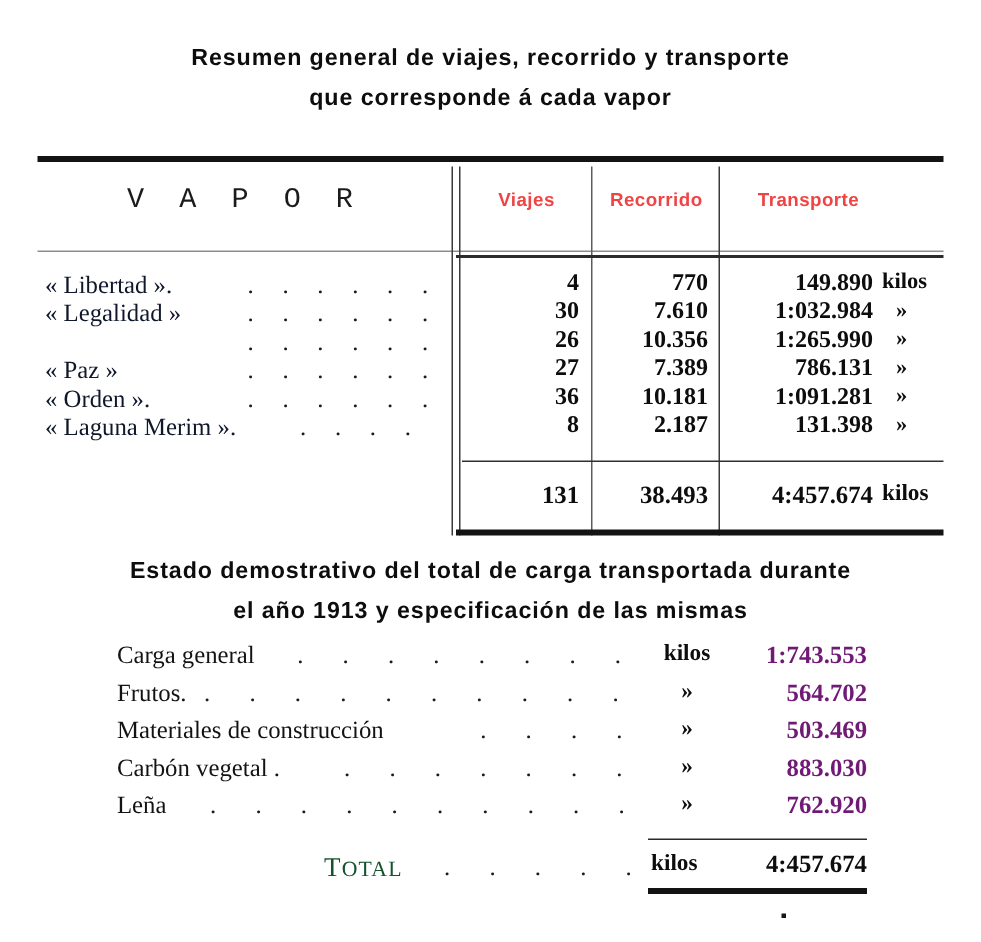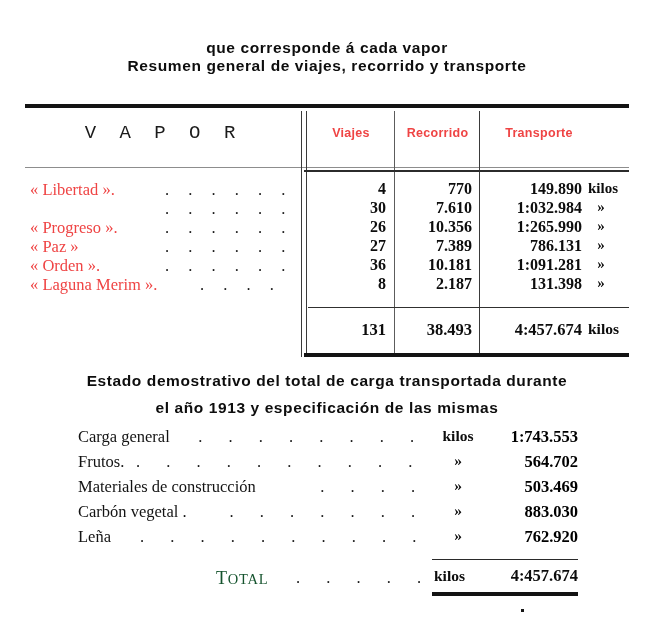--- a/index.html
+++ b/index.html
@@ -127,21 +127,21 @@
     width: 604px;
   }
   .drow {
     position: relative;
     height: 19px;
   }
   .vessel-name {
     position: absolute;
     left: 5px; top: 0;
     font-size: 16.5px;
-    color: #ef4444;
+    color: #0f172a;
     white-space: nowrap;
   }
   .leader {
     position: absolute;
     top: 0;
     left: 140px;
     width: 132px;
     font-size: 16.5px;
     letter-spacing: 7.5px;
     color: #1a1a1a;
@@ -229,21 +229,21 @@
   }
   .cargo-value {
     position: absolute;
     top: 0;
     left: 470px;
     width: 108px;
     font-family: "Liberation Serif", serif;
     font-weight: bold;
     font-size: 16.5px;
     text-align: right;
-    color: #000000;
+    color: #701a75;
   }
 
   
   #grand-total {
     position: absolute;
     left: 0; top: 565px;
     width: 654px;
     height: 40px;
   }
   .gt-label {
@@ -300,22 +300,22 @@
     position: absolute;
     left: 521px; top: 609px;
     width: 3px; height: 3px;
     background: #161616;
   }
 </style>
 </head>
 <body>
 
 <div id="title-block">
+  <div class="doc-title line1">Resumen general de viajes, recorrido y transporte</div>
   <div class="doc-title line2">que corresponde á cada vapor</div>
-  <div class="doc-title line1">Resumen general de viajes, recorrido y transporte</div>
 </div>
 
 <div id="vessel-table">
   <div class="rule-top"></div>
 
   <div class="tbl">
 
     <div class="vrule dbl-a"></div>
     <div class="vrule dbl-b"></div>
     <div class="vrule c2"></div>
@@ -335,29 +335,29 @@
       <div class="drow">
         <span class="vessel-name">« Libertad ».</span>
         <span class="leader">.   .   .   .   .   .</span>
         <span class="num c-viajes">4</span>
         <span class="num c-recorrido">770</span>
         <span class="num c-transporte">149.890</span>
         <span class="c-unit">kilos</span>
       </div>
 
       <div class="drow">
+        <span class="vessel-name">« Legalidad »</span>
         <span class="leader">.   .   .   .   .   .</span>
         <span class="num c-viajes">30</span>
         <span class="num c-recorrido">7.610</span>
         <span class="num c-transporte">1:032.984</span>
         <span class="c-unit guil">»</span>
       </div>
 
       <div class="drow">
-        <span class="vessel-name">« Progreso ».</span>
         <span class="leader">.   .   .   .   .   .</span>
         <span class="num c-viajes">26</span>
         <span class="num c-recorrido">10.356</span>
         <span class="num c-transporte">1:265.990</span>
         <span class="c-unit guil">»</span>
       </div>
 
       <div class="drow">
         <span class="vessel-name">« Paz »</span>
         <span class="leader">.   .   .   .   .   .   .</span>

